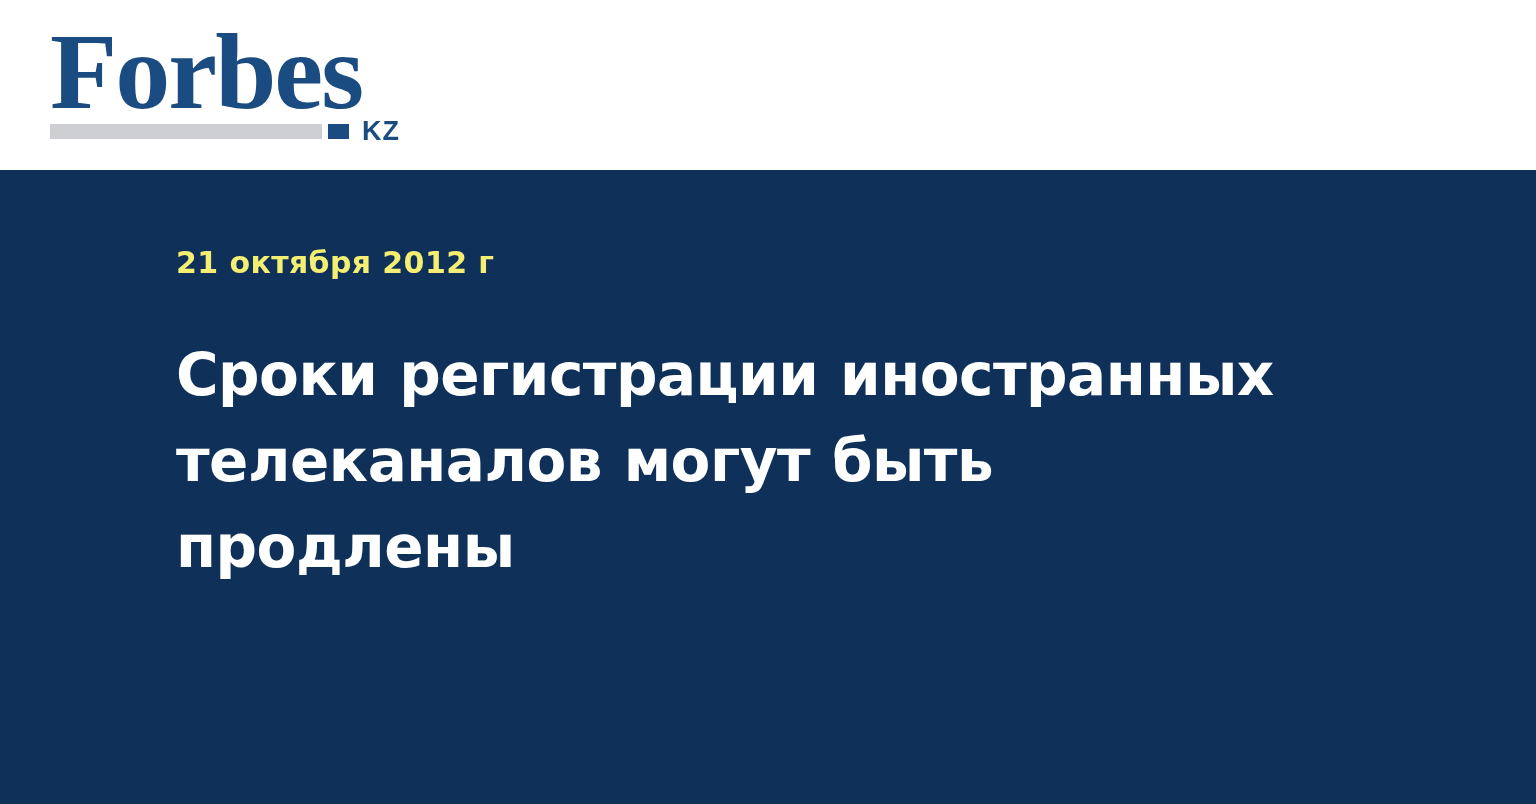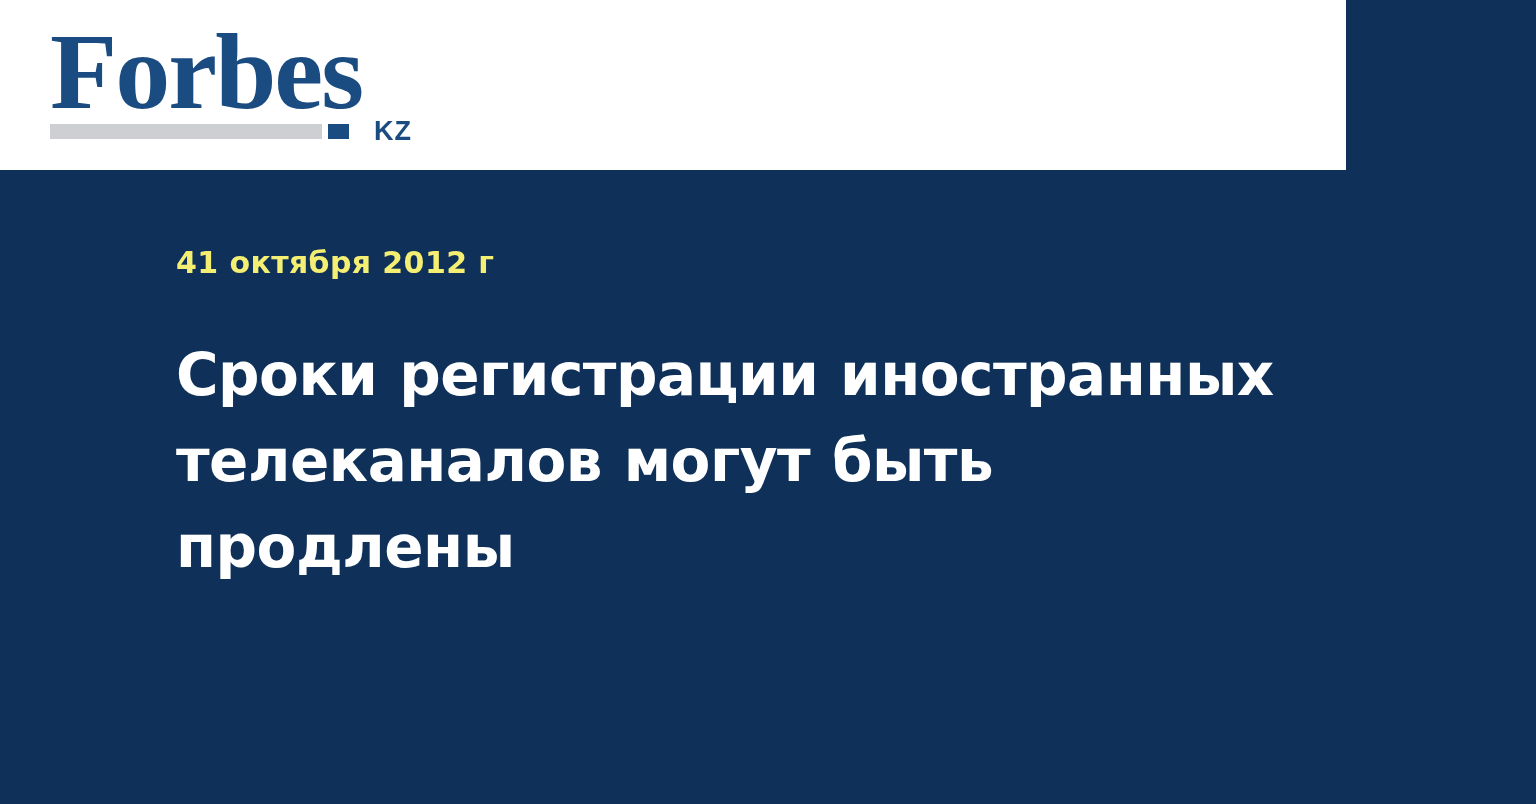--- a/index.html
+++ b/index.html
@@ -21,21 +21,21 @@
     width: 1536px;
     height: 804px;
     background: #0e3059;
   }
 
   
   .site-header {
     position: absolute;
     left: 0;
     top: 0;
-    width: 1346px;
+    width: 1536px;
     height: 170px;
     background: #ffffff;
   }
 
   .logo {
     position: absolute;
     left: 50px;
     top: 18px;
     width: 360px;
     height: 126px;
@@ -71,21 +71,21 @@
     position: absolute;
     left: 278px;
     top: 106px;
     width: 21px;
     height: 15px;
     background: #1a4c82;
   }
 
   .logo-kz {
     position: absolute;
-    left: 324px;
+    left: 312px;
     top: 101px;
     font-family: "Liberation Sans", "DejaVu Sans", sans-serif;
     font-weight: 700;
     font-size: 27px;
     line-height: 24px;
     letter-spacing: 1px;
     color: #1a4c82;
   }
 
   
@@ -137,18 +137,18 @@
     <a class="logo" href="#">
       <span class="logo-wordmark">Forbes</span>
       <span class="logo-rule"></span>
       <span class="logo-square"></span>
       <span class="logo-kz">KZ</span>
     </a>
   </header>
 
   <section class="hero">
     <div class="hero-inner">
-      <p class="article-date">41 октября 2012 г</p>
+      <p class="article-date">21 октября 2012 г</p>
       <h1 class="article-title">Сроки регистрации иностранных телеканалов могут быть продлены</h1>
     </div>
   </section>
 
 </div>
 
 </body></html>

